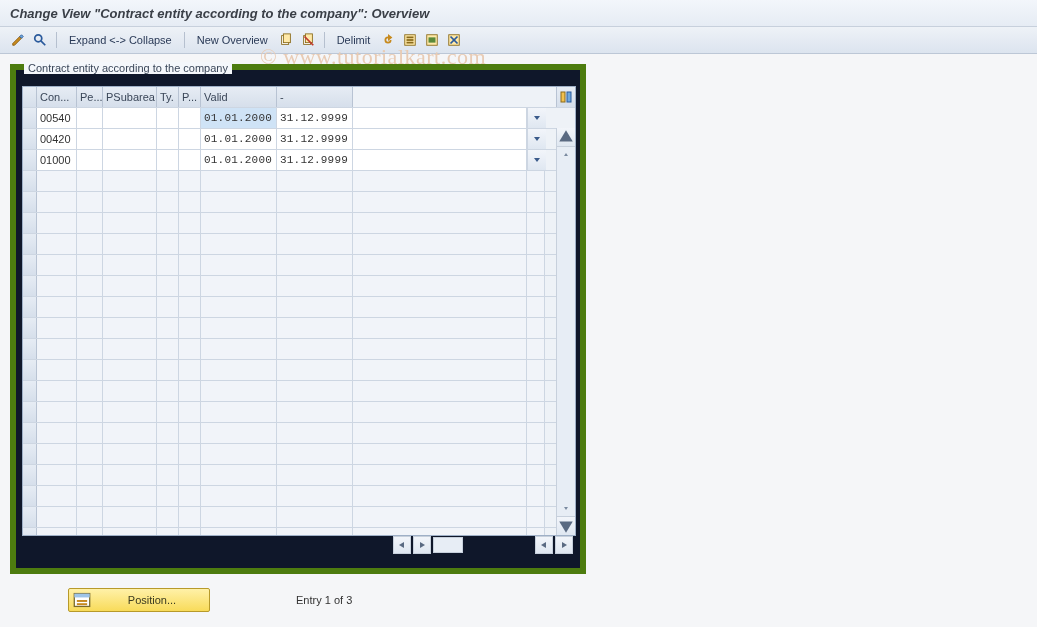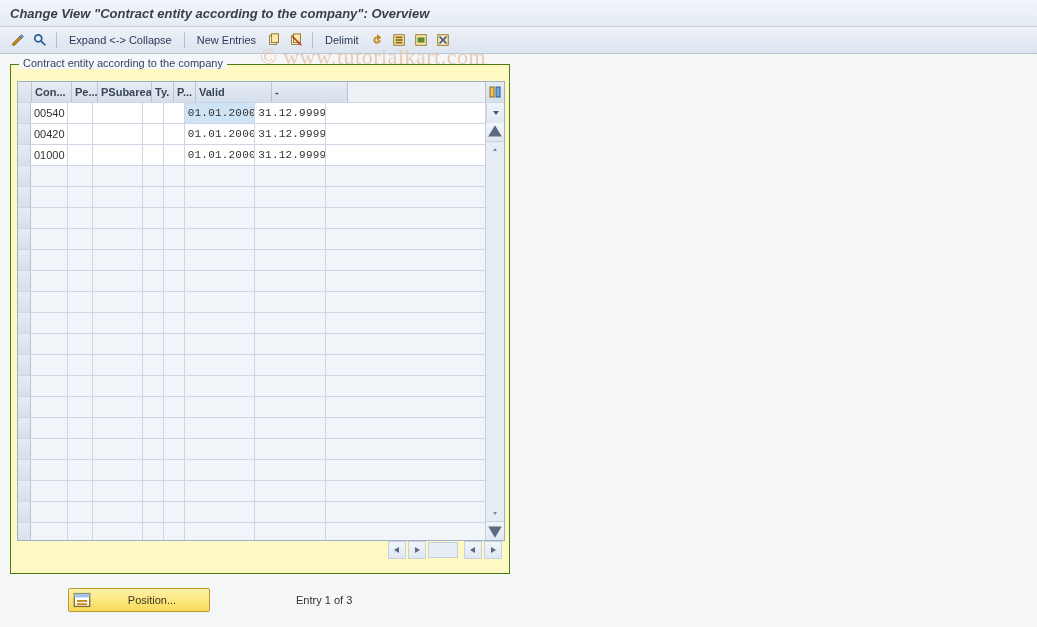--- a/index.html
+++ b/index.html
@@ -5,26 +5,26 @@
   html,body{margin:0;padding:0;font-family:Arial,Helvetica,sans-serif;font-size:11px;color:#333;background:#fff}
   .screen{width:1037px;height:627px;position:relative;background:#f5f6f8;overflow:hidden}
   .title-bar{height:26px;background:linear-gradient(#f3f6fb,#e6ecf4);border-bottom:1px solid #c7d0dc;display:flex;align-items:center;padding-left:10px}
   .title-bar h1{margin:0;font-size:13px;font-style:italic;font-weight:bold;color:#3a3f47}
   .toolbar{height:26px;background:linear-gradient(#eef2f7,#dce4ef);border-bottom:1px solid #bcc7d6;display:flex;align-items:center;padding-left:10px;gap:6px}
   .tb-ico{width:16px;height:16px;display:inline-flex;align-items:center;justify-content:center;cursor:pointer}
   .tb-ico svg{width:14px;height:14px}
   .tb-txt{color:#2a3a57;padding:0 4px;cursor:pointer}
   .sep{width:1px;height:16px;background:#b6c0cf;margin:0 2px}
   .work{position:relative;padding:10px;width:596px;height:520px;box-sizing:border-box}
-  .panel{border:1px solid #4d7c0f;background:#fef9c3;width:500px;height:510px;position:relative;box-sizing:border-box}
+  .panel{border:6px solid #4d7c0f;background:#0f172a;width:576px;height:510px;position:relative;box-sizing:border-box}
   .panel-title{position:absolute;top:-8px;left:8px;background:#f4f7fb;padding:0 4px;color:#3a4658}
   .grid-wrap{position:absolute;top:16px;left:6px;right:6px;bottom:34px}
   .grid{border:1px solid #9fb0c7;width:100%;height:100%;background:#eef2f7;display:flex;flex-direction:column;overflow:hidden}
   .row{display:flex;height:20px;border-bottom:1px solid #cdd6e2}
-  .hdr .cell{background:linear-gradient(#e6ecf4,#d6dfeb);font-weight:bold;color:#3a4658;border-right:1px solid #b8c3d3}
+  .hdr .cell{background:linear-gradient(#e6ecf4,#d6dfeb);font-weight:normal;color:#3a4658;border-right:1px solid #b8c3d3}
   .cell{height:20px;line-height:20px;overflow:hidden;white-space:nowrap;text-overflow:clip;border-right:1px solid #cdd6e2;box-sizing:border-box;padding:0 3px;font-size:11px}
   .sel{width:14px;background:linear-gradient(#e6ecf4,#d6dfeb)!important;border-right:1px solid #b8c3d3;padding:0}
   .c-con{width:40px}
   .c-pe{width:26px}
   .c-psub{width:54px}
   .c-ty{width:22px}
   .c-p{width:22px}
   .c-valid{width:76px}
   .c-dash{width:76px}
   .c-type{width:174px}
@@ -70,21 +70,21 @@
   </span>
   <span class="tb-ico">
     <svg viewBox="0 0 16 16">
           <circle cx="6" cy="6" r="4" fill="none" stroke="#2a5a9c" stroke-width="2"></circle>
           <line x1="9" y1="9" x2="14" y2="14" stroke="#2a5a9c" stroke-width="2"></line>
         </svg>
   </span>
   <span class="sep"></span>
   <span class="tb-txt">Expand &lt;-&gt; Collapse</span>
   <span class="sep"></span>
-  <span class="tb-txt">New Entries</span>
+  <span class="tb-txt">New Overview</span>
   <span class="tb-ico">
     <svg viewBox="0 0 16 16">
           <rect x="3" y="3" width="8" height="10" fill="#fff" stroke="#8a6a1a"></rect>
           <rect x="5" y="1" width="8" height="10" fill="#ffe9a8" stroke="#8a6a1a"></rect>
         </svg>
   </span>
   <span class="tb-ico">
     <svg viewBox="0 0 16 16">
           <rect x="3" y="3" width="8" height="10" fill="#fff" stroke="#8a6a1a"></rect>
           <rect x="5" y="1" width="8" height="10" fill="#ffe9a8" stroke="#8a6a1a"></rect>

